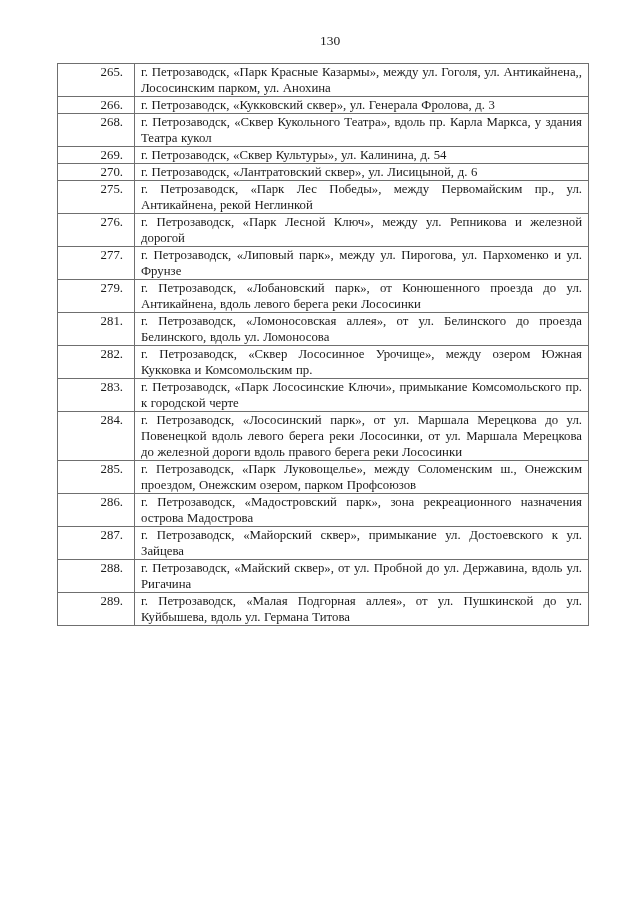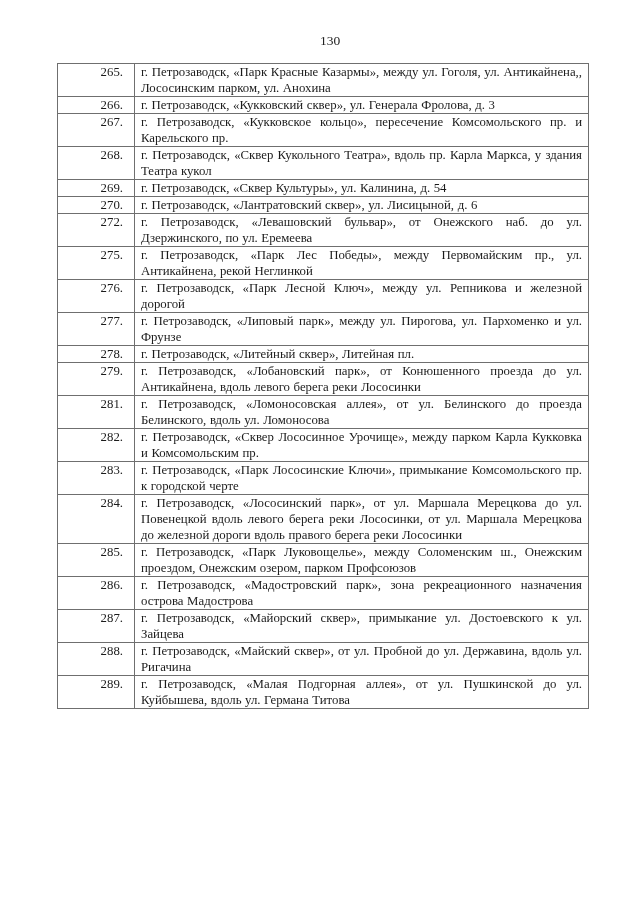--- a/index.html
+++ b/index.html
@@ -55,66 +55,54 @@
   <tbody>
     <tr>
       <td class="num">265.</td>
       <td class="txt">г. Петрозаводск, «Парк Красные Казармы», между ул. Гоголя, ул. Антикайнена,, Лососинским парком, ул. Анохина</td>
     </tr>
     <tr>
       <td class="num">266.</td>
       <td class="txt">г. Петрозаводск, «Кукковский сквер», ул. Генерала Фролова, д. 3</td>
     </tr>
     <tr>
-      <td class="num">267.</td>
-      <td class="txt">г. Петрозаводск, «Кукковское кольцо», пересечение Комсомольского пр. и Карельского пр.</td>
-    </tr>
-    <tr>
       <td class="num">268.</td>
       <td class="txt">г. Петрозаводск, «Сквер Кукольного Театра», вдоль пр. Карла Маркса, у здания Театра кукол</td>
     </tr>
     <tr>
       <td class="num">269.</td>
       <td class="txt">г. Петрозаводск, «Сквер Культуры», ул. Калинина, д. 54</td>
     </tr>
     <tr>
       <td class="num">270.</td>
       <td class="txt">г. Петрозаводск, «Лантратовский сквер», ул. Лисицыной, д. 6</td>
-    </tr>
-    <tr>
-      <td class="num">272.</td>
-      <td class="txt">г. Петрозаводск, «Левашовский бульвар», от Онежского наб. до ул. Дзержинского, по ул. Еремеева</td>
     </tr>
     <tr>
       <td class="num">275.</td>
       <td class="txt">г. Петрозаводск, «Парк Лес Победы», между Первомайским пр., ул. Антикайнена, рекой Неглинкой</td>
     </tr>
     <tr>
       <td class="num">276.</td>
       <td class="txt">г. Петрозаводск, «Парк Лесной Ключ», между ул. Репникова и железной дорогой</td>
     </tr>
     <tr>
       <td class="num">277.</td>
       <td class="txt">г. Петрозаводск, «Липовый парк», между ул. Пирогова, ул. Пархоменко и ул. Фрунзе</td>
     </tr>
     <tr>
-      <td class="num">278.</td>
-      <td class="txt">г. Петрозаводск, «Литейный сквер», Литейная пл.</td>
-    </tr>
-    <tr>
       <td class="num">279.</td>
       <td class="txt">г. Петрозаводск, «Лобановский парк», от Конюшенного проезда до ул. Антикайнена, вдоль левого берега реки Лососинки</td>
     </tr>
     <tr>
       <td class="num">281.</td>
       <td class="txt">г. Петрозаводск, «Ломоносовская аллея», от ул. Белинского до проезда Белинского, вдоль ул. Ломоносова</td>
     </tr>
     <tr>
       <td class="num">282.</td>
-      <td class="txt">г. Петрозаводск, «Сквер Лососинное Урочище», между парком Карла Кукковка и Комсомольским пр.</td>
+      <td class="txt">г. Петрозаводск, «Сквер Лососинное Урочище», между озером Южная Кукковка и Комсомольским пр.</td>
     </tr>
     <tr>
       <td class="num">283.</td>
       <td class="txt">г. Петрозаводск, «Парк Лососинские Ключи», примыкание Комсомольского пр. к городской черте</td>
     </tr>
     <tr>
       <td class="num">284.</td>
       <td class="txt">г. Петрозаводск, «Лососинский парк», от ул. Маршала Мерецкова до ул. Повенецкой вдоль левого берега реки Лососинки, от ул. Маршала Мерецкова до железной дороги вдоль правого берега реки Лососинки</td>
     </tr>
     <tr>

